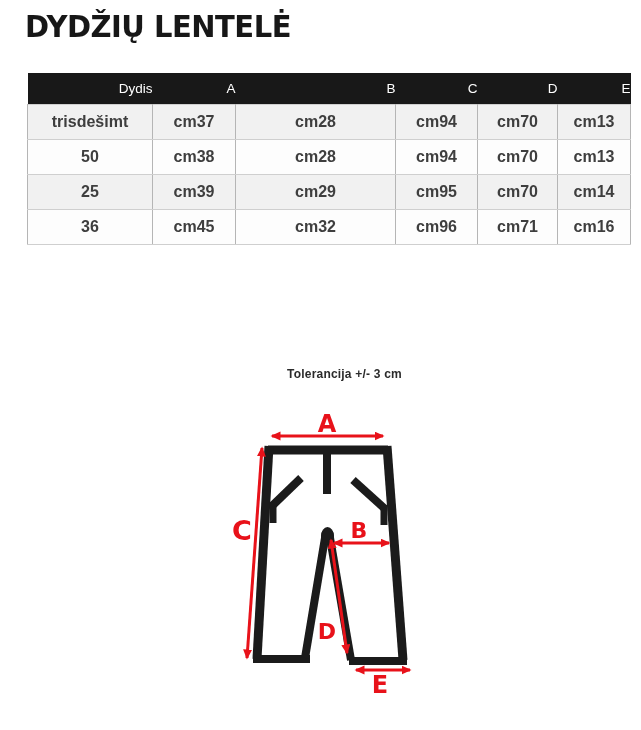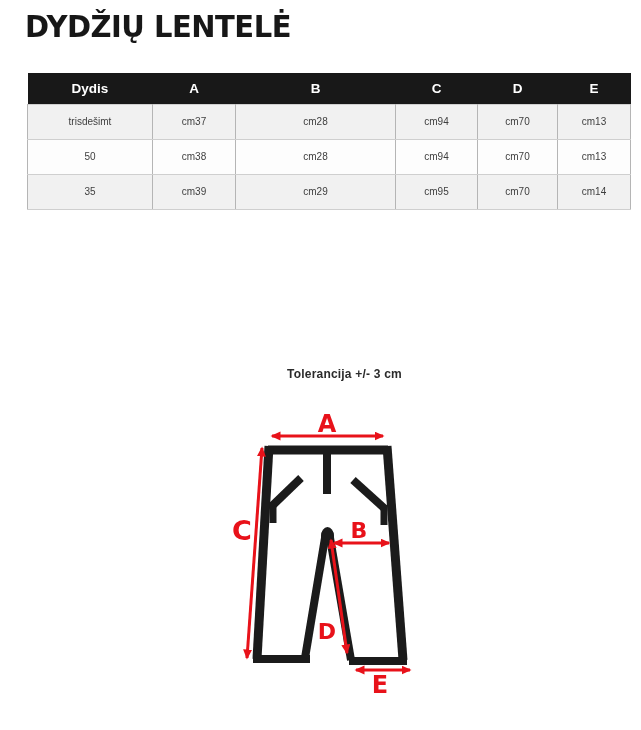--- a/index.html
+++ b/index.html
@@ -12,25 +12,25 @@
     font-size:29px; font-weight:900; letter-spacing:-0.5px;
     color:#171717; transform:scaleY(1.04); transform-origin:top left;
   }
 
   table.size-table{
     position:absolute; left:27px; top:73px;
     width:603px; border-collapse:collapse; table-layout:fixed;
   }
   .size-table thead th{
     background:#181818; color:#ffffff; height:31px;
-    font-size:13.5px; font-weight:700; text-align:center; border:none;
+    font-size:13.5px; font-weight:400; text-align:right; border:none;
   }
   .size-table tbody td{
     height:35px; text-align:center; vertical-align:middle;
-    font-size:10px; font-weight:400; color:#3e3e3e;
+    font-size:16px; font-weight:700; color:#3e3e3e;
     border-left:1px solid #b5b5b5; border-right:1px solid #b5b5b5;
     border-top:1px solid #cfcfcf; border-bottom:1px solid #cfcfcf;
   }
   .size-table tbody tr:nth-child(odd) td{ background:#f1f1f1; }
   .size-table tbody tr:nth-child(even) td{ background:#fdfdfd; }
 
   .tolerance-note{
     position:absolute; left:43px; top:367px; width:603px;
     text-align:center; font-size:12px; font-weight:700; color:#2b2b2b;
     letter-spacing:0.2px;
@@ -77,26 +77,34 @@
       </tr>
       <tr>
         <td>50</td>
         <td>cm38</td>
         <td>cm28</td>
         <td>cm94</td>
         <td>cm70</td>
         <td>cm13</td>
       </tr>
       <tr>
-        <td>35</td>
+        <td>25</td>
         <td>cm39</td>
         <td>cm29</td>
         <td>cm95</td>
         <td>cm70</td>
         <td>cm14</td>
+      </tr>
+      <tr>
+        <td>36</td>
+        <td>cm45</td>
+        <td>cm32</td>
+        <td>cm96</td>
+        <td>cm71</td>
+        <td>cm16</td>
       </tr>
     </tbody>
 </table>
 
 <div class="tolerance-note">Tolerancija +/- 3 cm</div>
 
 <svg class="diagram-svg" width="200" height="310" viewBox="228 400 200 310" xmlns="http://www.w3.org/2000/svg">
   <defs>
     <marker id="ah" markerUnits="userSpaceOnUse" markerWidth="11" markerHeight="10" refX="8.5" refY="4.5" orient="auto-start-reverse">
       <polygon points="0,0 10,4.5 0,9" fill="#e8121a"></polygon>

